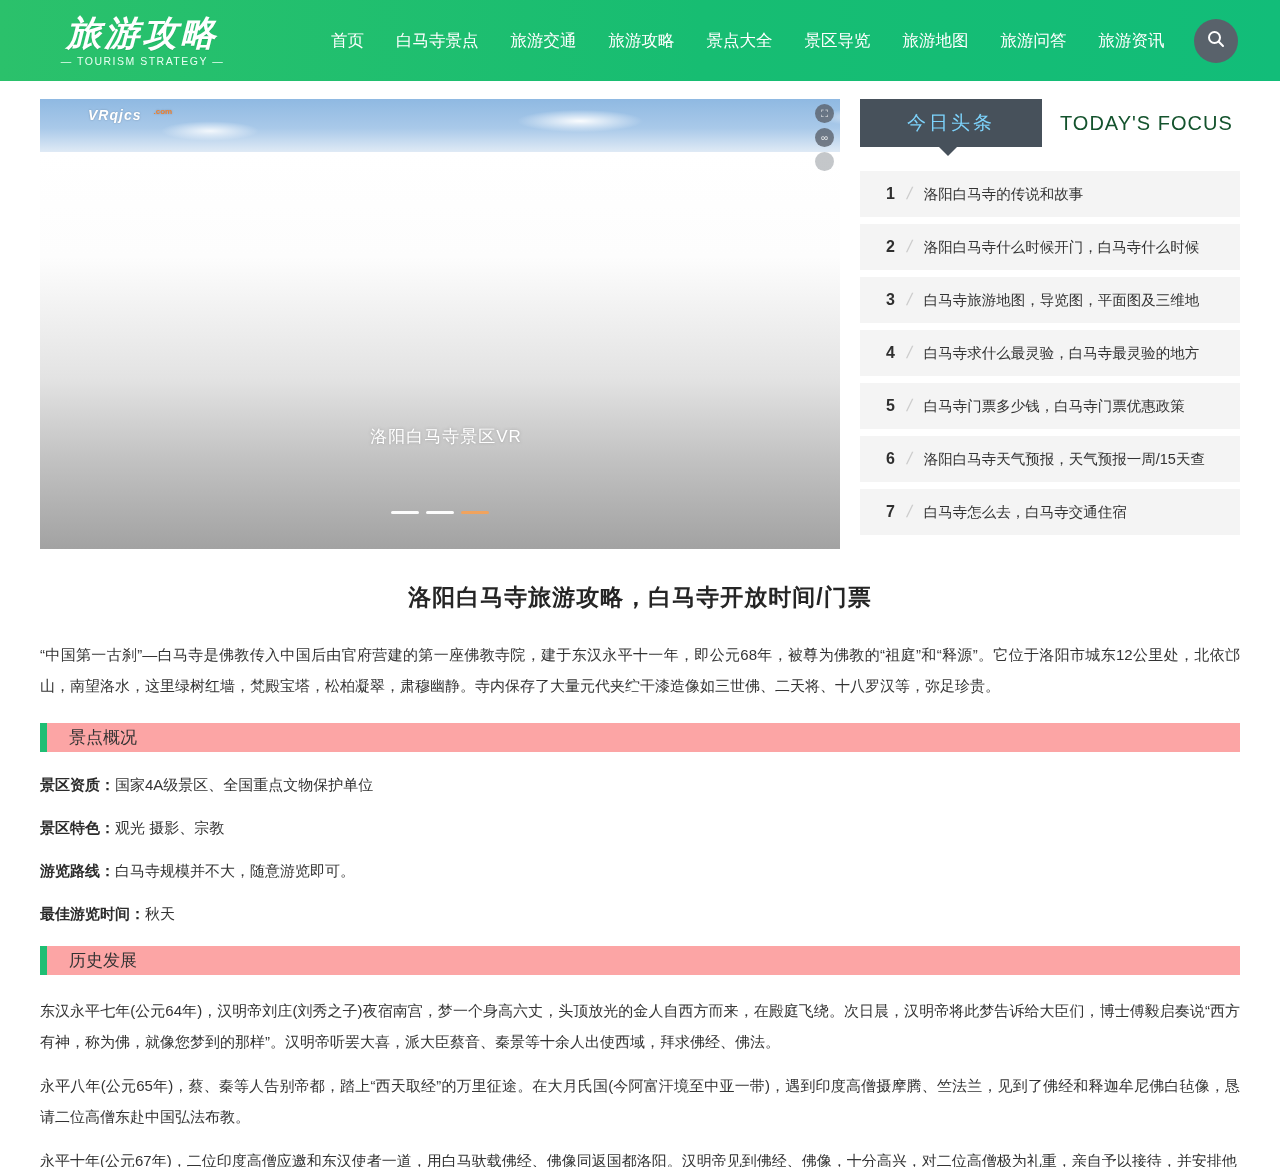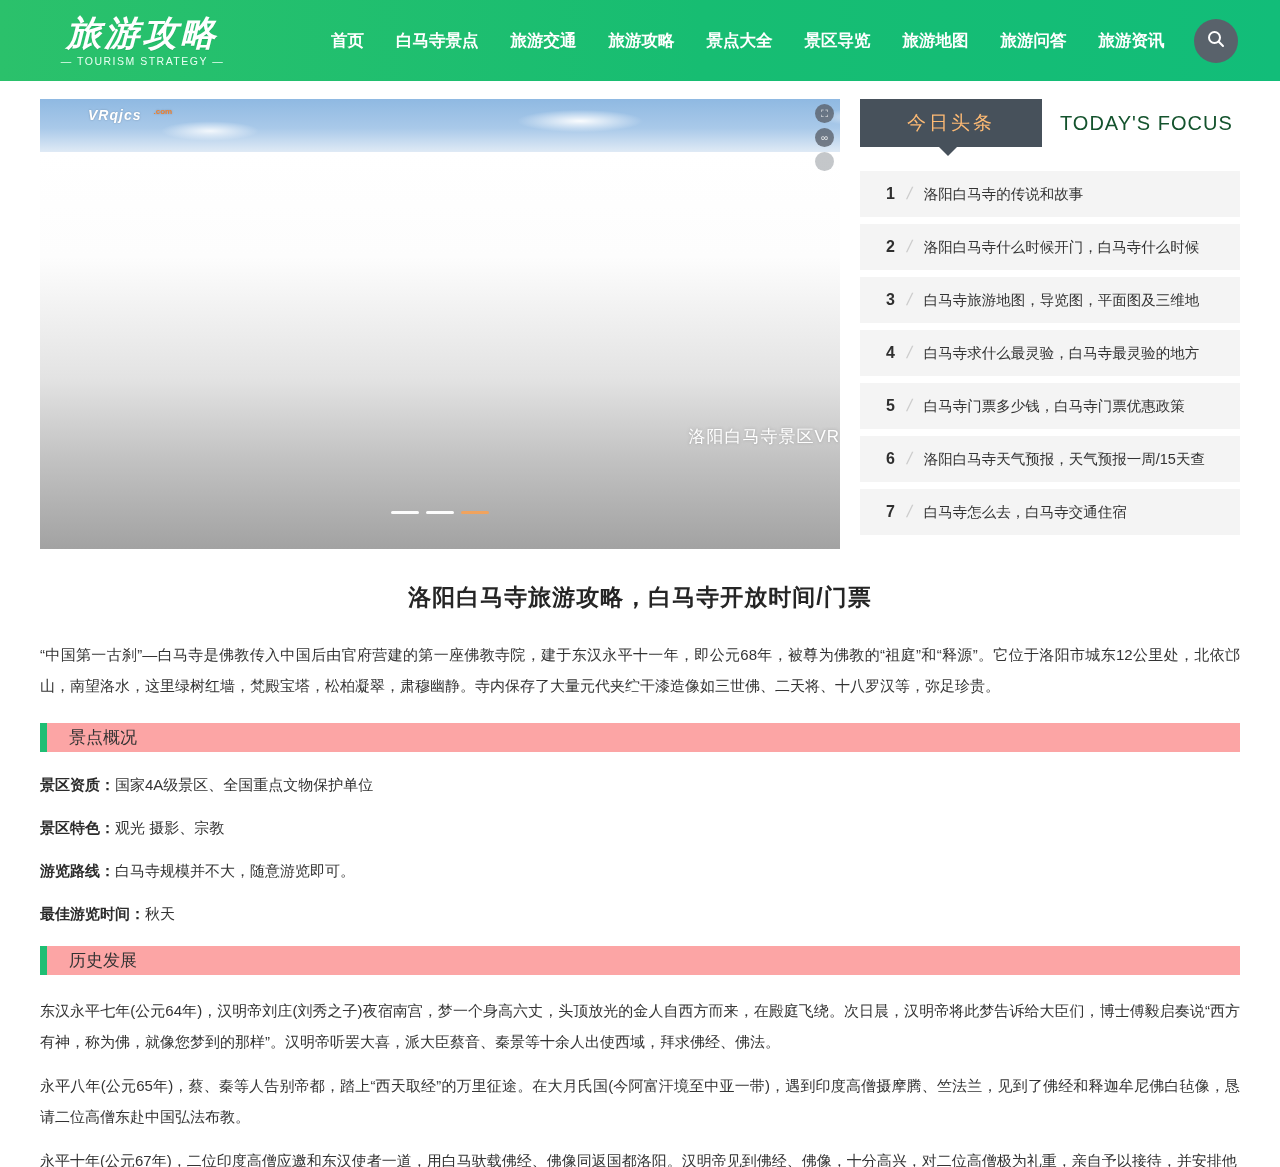--- a/index.html
+++ b/index.html
@@ -16,21 +16,21 @@
     background:linear-gradient(90deg,#2bc16b 0%,#17bd72 55%,#12bd79 100%);
   }
   .logo-block { width:205px; text-align:center; cursor:pointer; }
   .logo-title {
     font-size:35px; font-weight:900; font-style:italic; color:#fff;
     letter-spacing:3px; line-height:1; text-shadow:0 1px 0 rgba(0,0,0,.08);
   }
   .logo-sub {
     font-size:10.5px; color:#eafff3; letter-spacing:1.5px; margin-top:5px; white-space:nowrap;
   }
-  .nav { display:flex; margin-left:70px;font-weight:bold; }
+  .nav { display:flex; margin-left:70px; }
   .nav-item {
     color:#fff; font-size:16.5px; padding:8px 16px; cursor:pointer; white-space:nowrap;
   }
   .search-btn {
     margin-left:auto; width:44px; height:44px; border-radius:50%;
     background:#59626b; display:flex; align-items:center; justify-content:center; cursor:pointer;
   }
 
   
   .main { display:flex; gap:20px; padding:18px 40px 0; }
@@ -53,32 +53,32 @@
   }
   .hero-watermark .brand { font-size:14px; font-weight:bold; font-style:italic; letter-spacing:1px;margin-left:36px; }
   .hero-watermark .tld { font-size:8px; color:#f0812f; font-weight:bold; vertical-align:super;margin-left:12px; }
   .hero-controls { position:absolute; top:5px; right:6px; display:flex; flex-direction:column; gap:5px; }
   .hero-ctrl {
     width:19px; height:19px; border-radius:50%; background:rgba(88,95,105,.78);
     color:#e8eaec; font-size:10px; display:flex; align-items:center; justify-content:center; cursor:pointer;
   }
   .hero-ctrl.faint { opacity:.45; }
   .hero-caption {
-    position:absolute; top:326px; left:0; width:100%; text-align:right;
+    position:absolute; top:326px; left:0; width:100%; text-align:center;
     color:#fff; font-size:17px; letter-spacing:1px; text-shadow:0 0 3px rgba(120,120,120,.5);padding-left:12px;
   }
   .hero-dots { position:absolute; top:412px; left:0; width:100%; display:flex; justify-content:center; gap:7px; }
   .dot { width:28px; height:3px; border-radius:2px; background:#fcfcfc; cursor:pointer; }
   .dot.active { background:#f0a35e; }
 
   
   .sidebar { width:380px; }
   .sb-header { position:relative; display:flex; align-items:center; height:48px; }
   .sb-title-box {
-    width:182px; height:48px; background:#47515b; color:#fdba74; font-size:19px;
+    width:182px; height:48px; background:#47515b; color:#7dd3fc; font-size:19px;
     letter-spacing:3px; display:flex; align-items:center; justify-content:center;
   }
   .sb-arrow {
     position:absolute; top:48px; left:79px; width:0; height:0;
     border:9px solid transparent; border-top:9px solid #47515b; border-bottom-width:0;
   }
   .sb-title-en { font-size:20px; color:#14532d; margin-left:18px; letter-spacing:1px; }
   .sb-list { margin-top:24px; }
   .hl-item {
     display:flex; align-items:center; height:46px; background:#f4f4f4;

